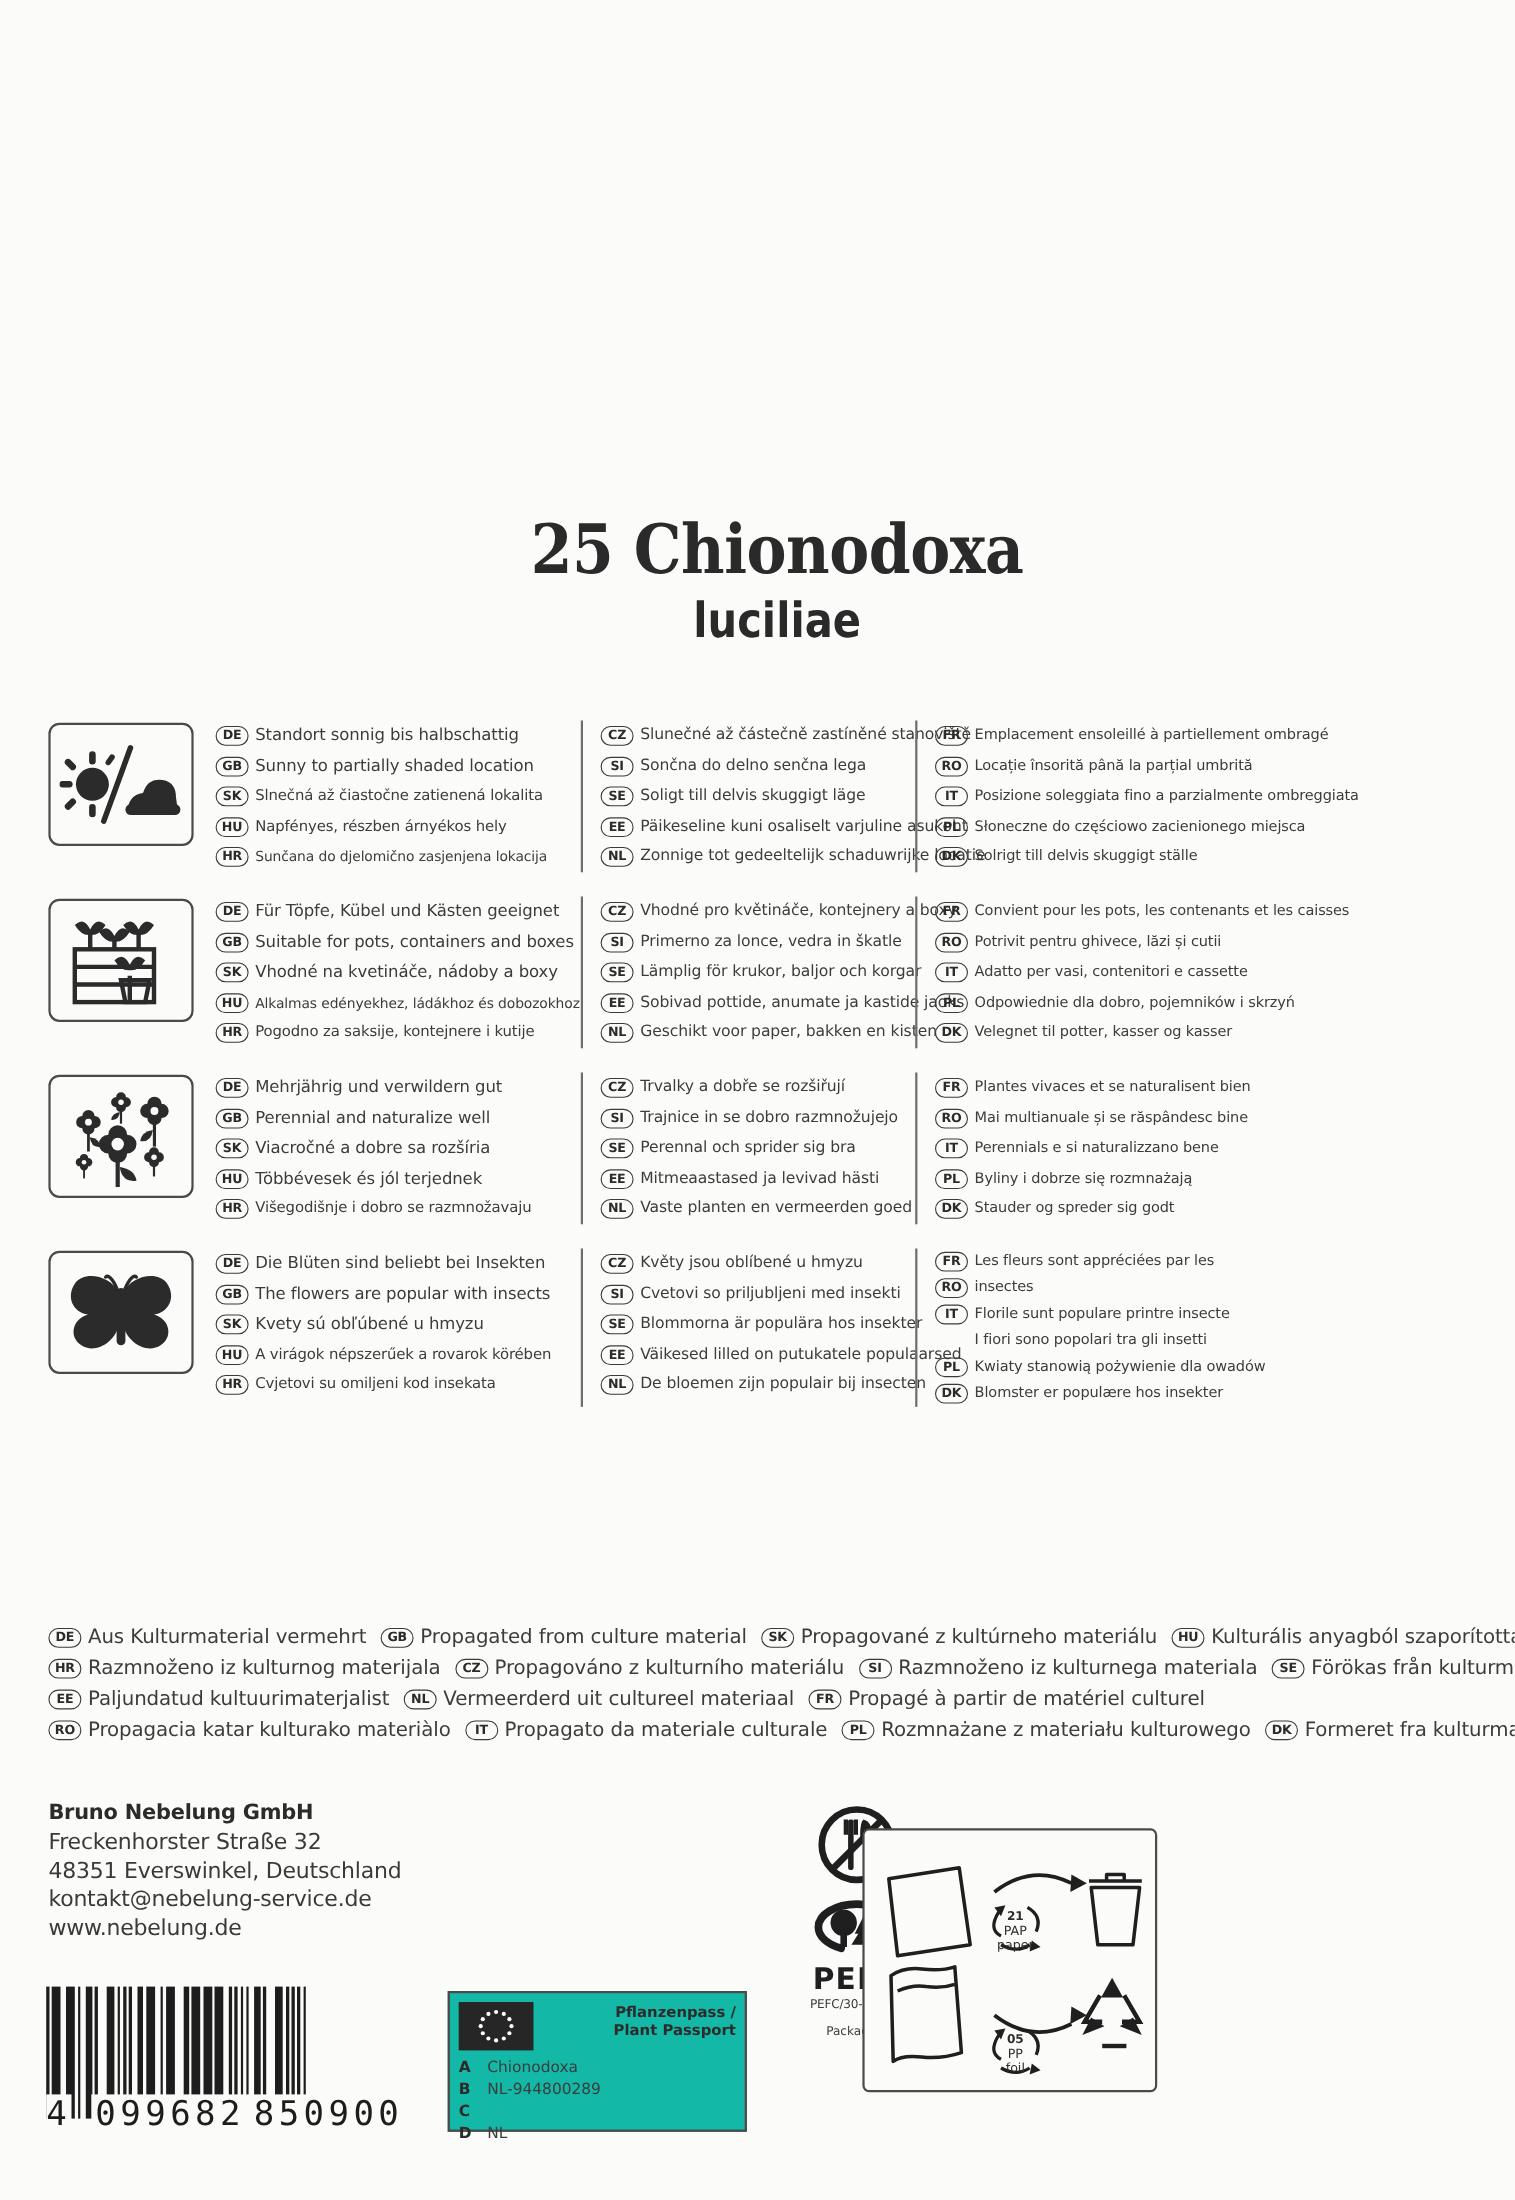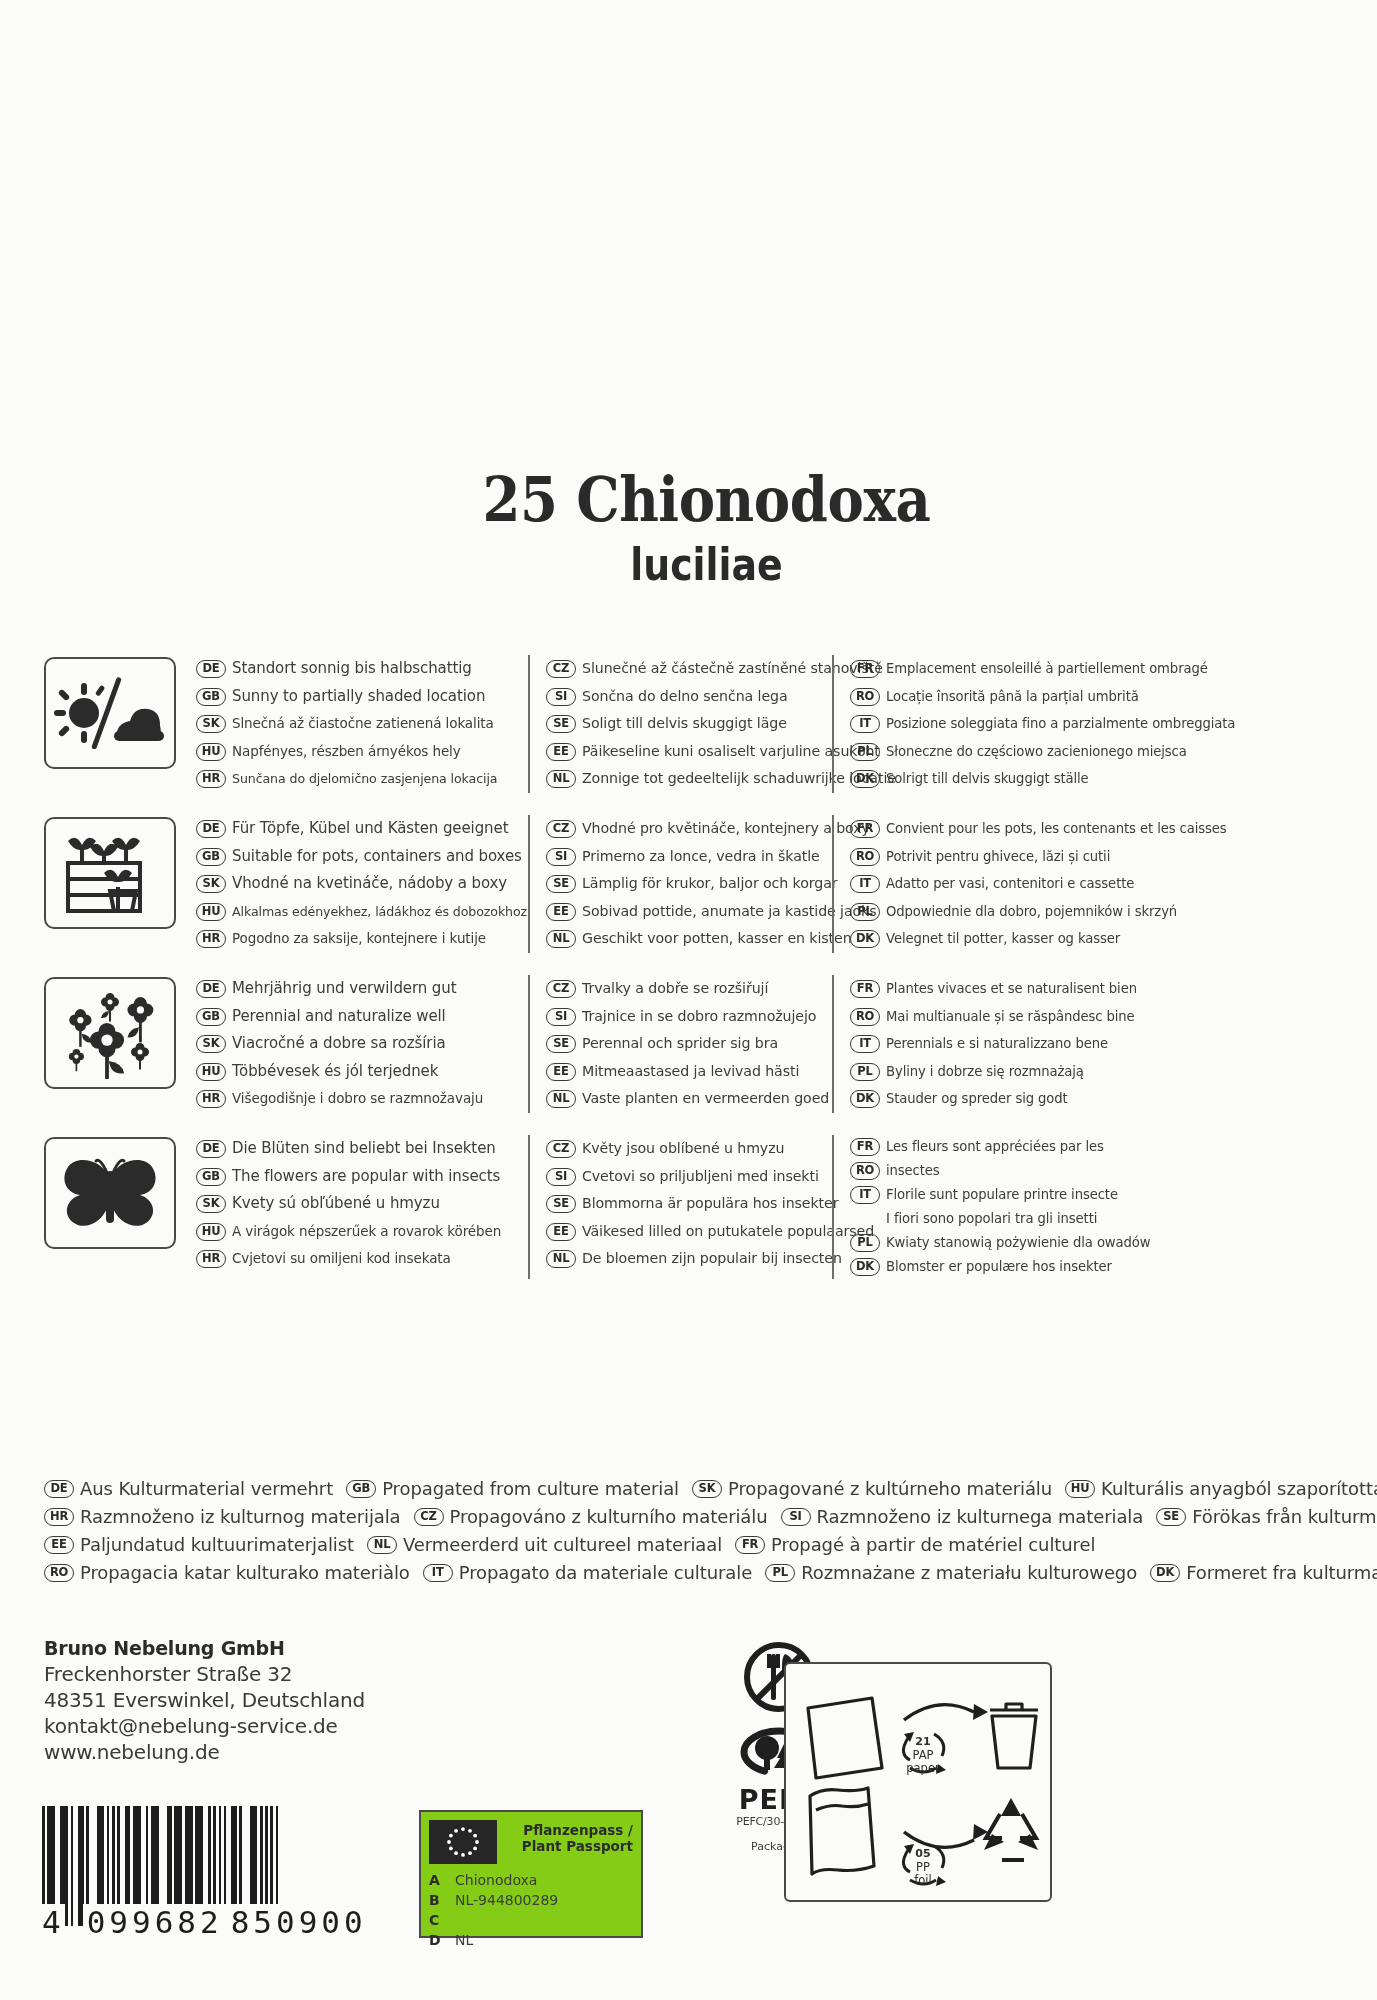--- a/index.html
+++ b/index.html
@@ -91,22 +91,22 @@
     display:flex;align-items:center;
     font-family:"DejaVu Sans Mono","Liberation Mono",monospace;
     font-size:31px;letter-spacing:4px;color:#1d1d1d;
     margin-top:-22px;
   }
   .bc-lead{margin-right:18px;background:#fbfbf9;position:relative;z-index:2;}
   .bc-g{background:#fbfbf9;position:relative;z-index:2;padding:0 4px;}
 
   
   .passport{
-    position:absolute;left:419px;top:1810px;width:224px;height:128px;
-    border:2px solid #4a4a4a;box-sizing:border-box;background:#84cc16;
+    position:absolute;left:407px;top:1810px;width:272px;height:128px;
+    border:2px solid #4a4a4a;box-sizing:border-box;background:#14b8a6;
   }
   .pp-flag{position:absolute;left:8px;top:8px;width:68px;height:44px;background:#262626;}
   .pp-title{position:absolute;right:8px;top:10px;text-align:right;font-weight:700;font-size:13.5px;line-height:1.2;color:#2b2b2b;}
   .pp-rows{position:absolute;left:8px;top:58px;}
   .pp-row{display:flex;height:20px;line-height:20px;font-size:14px;}
   .pp-row b{width:26px;font-weight:700;color:#2b2b2b;}
   .pp-row span{color:#3c3c3c;}
 
   
   .pefc{position:absolute;left:724px;top:1638px;width:110px;text-align:center;}
@@ -282,21 +282,21 @@
           <div class="row">
               <span class="badge">SE</span>
               <span class="txt sm">Lämplig för krukor, baljor och korgar</span>
             </div>
           <div class="row">
               <span class="badge">EE</span>
               <span class="txt xs">Sobivad pottide, anumate ja kastide jaoks</span>
             </div>
           <div class="row">
               <span class="badge">NL</span>
-              <span class="txt sm">Geschikt voor potten, kasser en kisten</span>
+              <span class="txt sm">Geschikt voor paper, bakken en kisten</span>
             </div>
         </div>
         <div class="col c3">
           <div class="row">
               <span class="badge">FR</span>
               <span class="txt">Convient pour les pots, les contenants et les caisses</span>
             </div>
           <div class="row">
               <span class="badge">RO</span>
               <span class="txt">Potrivit pentru ghivece, lăzi și cutii</span>

